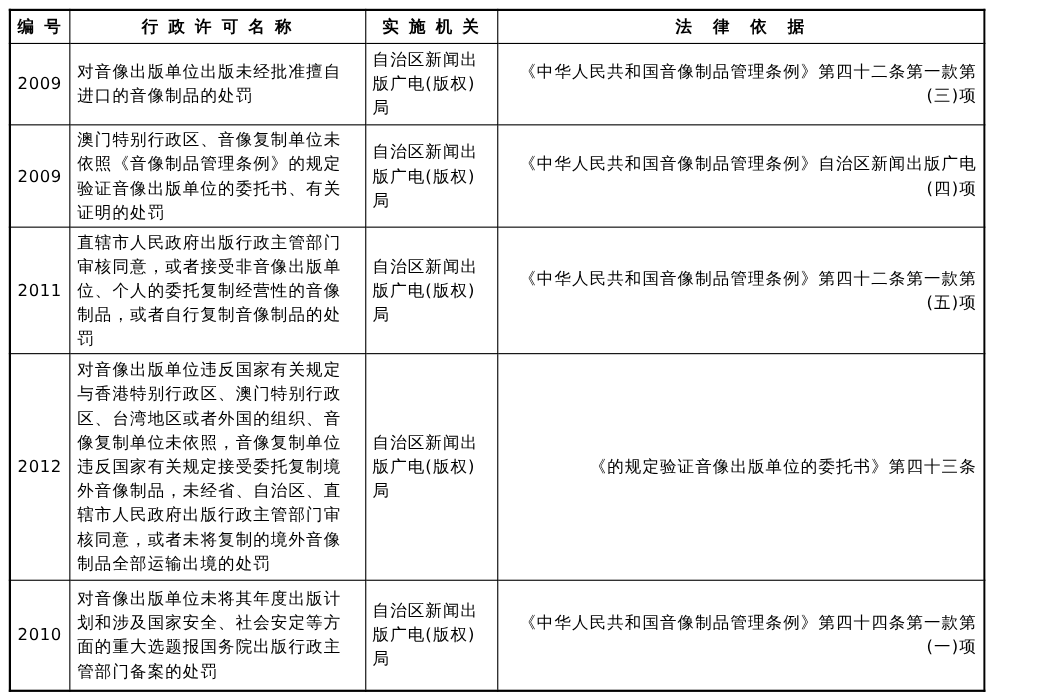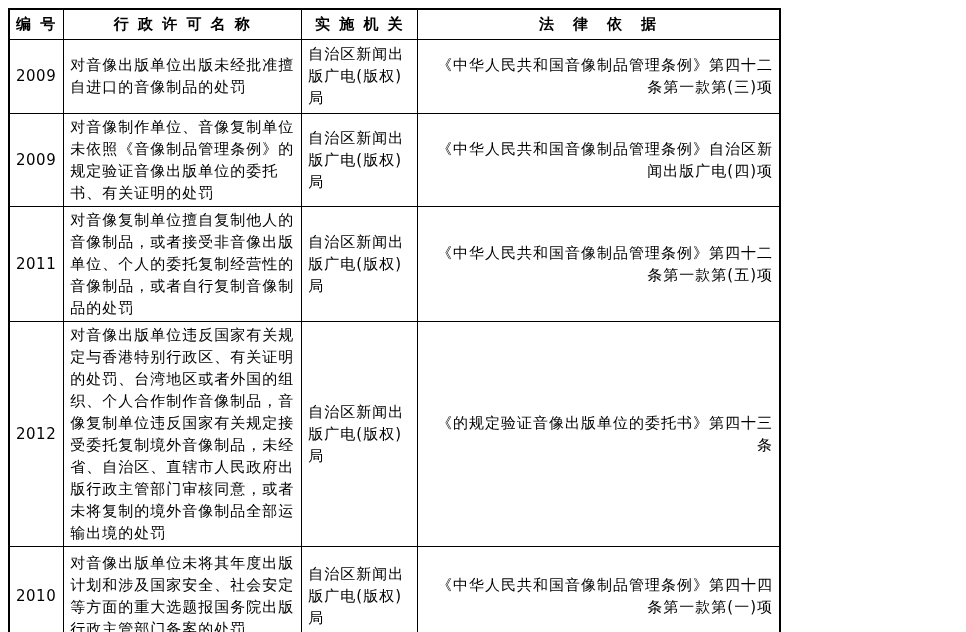--- a/index.html
+++ b/index.html
@@ -2,21 +2,21 @@
 <html><head>
 <meta charset="utf-8">
 <style>
   html, body {
     margin: 0;
     padding: 0;
     background: #ffffff;
   }
   .page {
     position: relative;
-    width: 781px;
+    width: 896px;
     height: 632px;
     background: #ffffff;
     color: #000000;
     font-family: "DejaVu Sans", sans-serif;
     overflow: hidden;
   }
   table.permit-table {
     position: absolute;
     left: 8px;
     top: 8px;
@@ -69,33 +69,33 @@
     </thead>
     <tbody>
       <tr style="height:74px">
         <td class="cell-id">2009</td>
         <td class="cell-name">对音像出版单位出版未经批准擅自进口的音像制品的处罚</td>
         <td class="cell-agency">自治区新闻出版广电(版权)局</td>
         <td class="cell-legal">《中华人民共和国音像制品管理条例》第四十二条第一款第(三)项</td>
       </tr>
       <tr style="height:91px">
         <td class="cell-id">2009</td>
-        <td class="cell-name">对音像制作单位、音像复制单位未依照《音像制品管理条例》的规定验证音像出版单位的委托书、有关证明的处罚</td>
+        <td class="cell-name">澳门特别行政区、音像复制单位未依照《音像制品管理条例》的规定验证音像出版单位的委托书、有关证明的处罚</td>
         <td class="cell-agency">自治区新闻出版广电(版权)局</td>
         <td class="cell-legal">《中华人民共和国音像制品管理条例》自治区新闻出版广电(四)项</td>
       </tr>
       <tr style="height:111px">
         <td class="cell-id">2011</td>
-        <td class="cell-name">对音像复制单位擅自复制他人的音像制品，或者接受非音像出版单位、个人的委托复制经营性的音像制品，或者自行复制音像制品的处罚</td>
+        <td class="cell-name">直辖市人民政府出版行政主管部门审核同意，或者接受非音像出版单位、个人的委托复制经营性的音像制品，或者自行复制音像制品的处罚</td>
         <td class="cell-agency">自治区新闻出版广电(版权)局</td>
         <td class="cell-legal">《中华人民共和国音像制品管理条例》第四十二条第一款第(五)项</td>
       </tr>
       <tr style="height:206px">
         <td class="cell-id">2012</td>
-        <td class="cell-name">对音像出版单位违反国家有关规定与香港特别行政区、有关证明的处罚、台湾地区或者外国的组织、个人合作制作音像制品，音像复制单位违反国家有关规定接受委托复制境外音像制品，未经省、自治区、直辖市人民政府出版行政主管部门审核同意，或者未将复制的境外音像制品全部运输出境的处罚</td>
+        <td class="cell-name">对音像出版单位违反国家有关规定与香港特别行政区、澳门特别行政区、台湾地区或者外国的组织、音像复制单位未依照，音像复制单位违反国家有关规定接受委托复制境外音像制品，未经省、自治区、直辖市人民政府出版行政主管部门审核同意，或者未将复制的境外音像制品全部运输出境的处罚</td>
         <td class="cell-agency">自治区新闻出版广电(版权)局</td>
         <td class="cell-legal">《的规定验证音像出版单位的委托书》第四十三条</td>
       </tr>
       <tr style="height:101px">
         <td class="cell-id">2010</td>
         <td class="cell-name">对音像出版单位未将其年度出版计划和涉及国家安全、社会安定等方面的重大选题报国务院出版行政主管部门备案的处罚</td>
         <td class="cell-agency">自治区新闻出版广电(版权)局</td>
         <td class="cell-legal">《中华人民共和国音像制品管理条例》第四十四条第一款第(一)项</td>
       </tr>
     </tbody>

